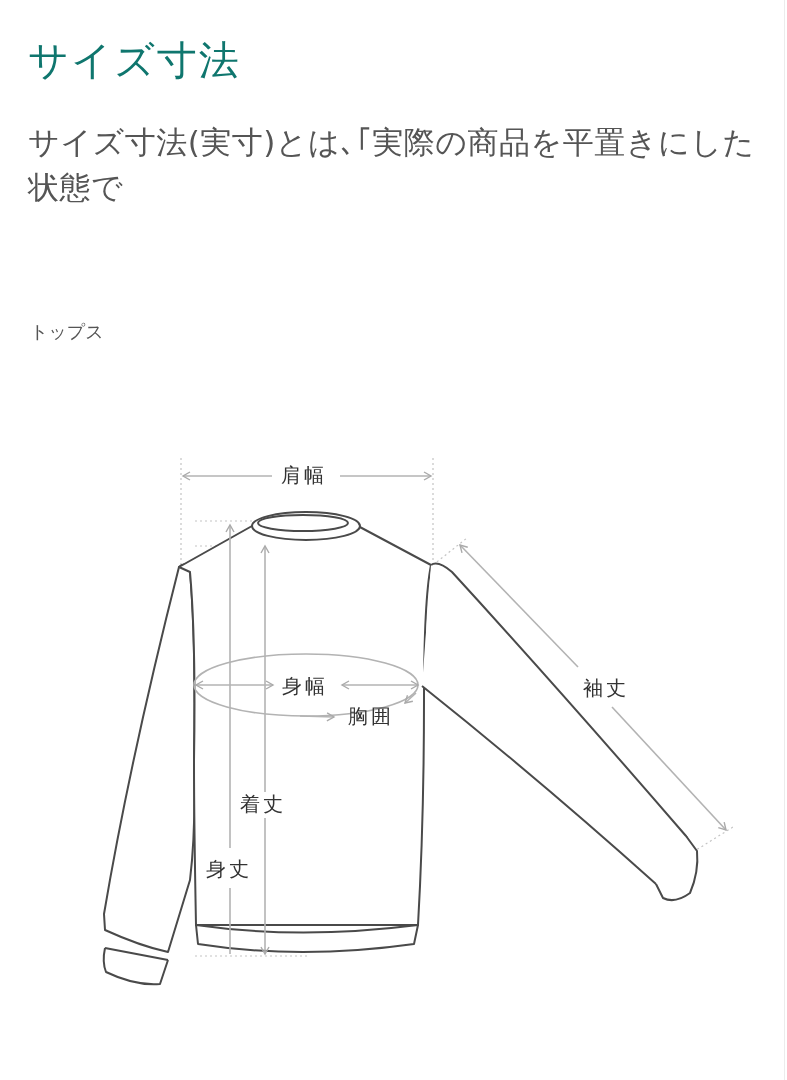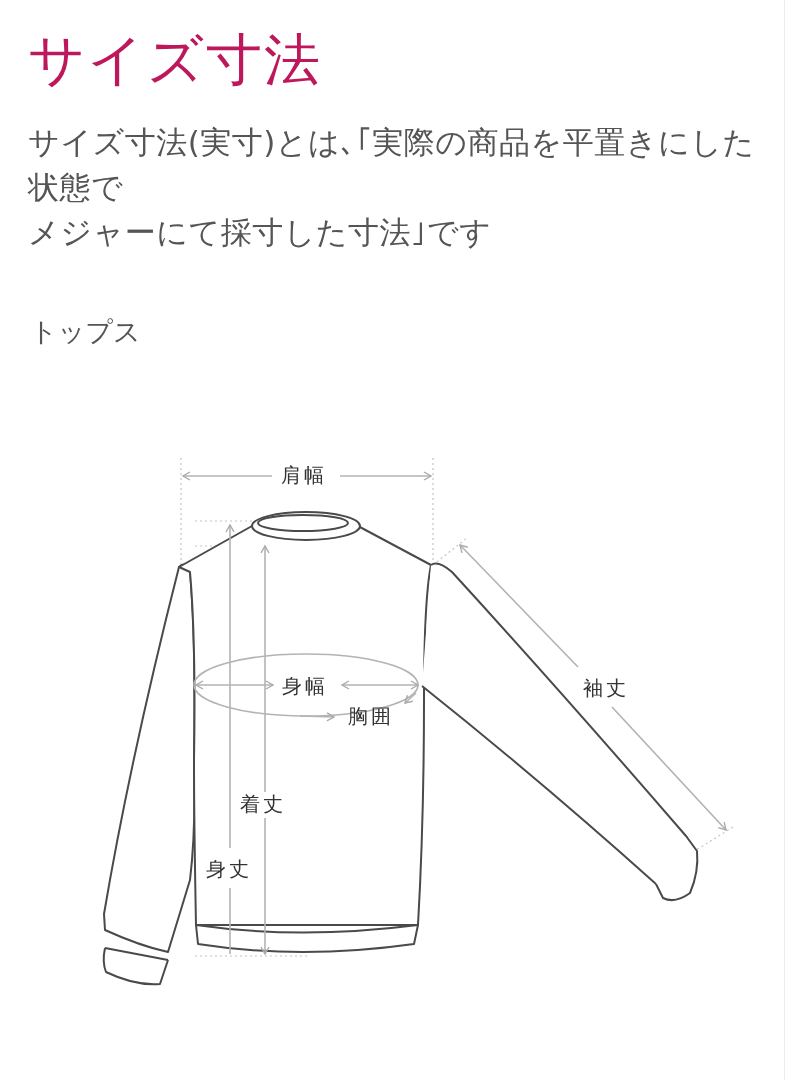--- a/index.html
+++ b/index.html
@@ -6,47 +6,46 @@
     body {
       width: 787px; height: 1080px; position: relative; overflow: hidden;
       font-family: "DejaVu Sans", "Liberation Sans", sans-serif;
     }
     .right-edge {
       position: absolute; left: 784px; top: 0; width: 1px; height: 1080px;
       background: #ececec;
     }
     .page-title {
       position: absolute; left: 28px; top: 18px; margin: 0;
-      font-size: 56px; font-weight: normal; color: #be185d;
+      font-size: 40px; font-weight: normal; color: #0f766e;
       letter-spacing: 2px; line-height: 84px;
     }
     .intro {
       position: absolute; left: 28px; top: 120px; width: 740px; margin: 0;
       font-size: 31px; color: #555555; line-height: 45px; letter-spacing: 0.5px;
     }
     .section-title {
       position: absolute; left: 30px; top: 312px; margin: 0;
-      font-size: 27px; font-weight: normal; color: #555555; line-height: 40px;
+      font-size: 18px; font-weight: normal; color: #555555; line-height: 40px;
     }
     .diagram { position: absolute; left: 0; top: 420px; width: 787px; height: 620px; }
     .lbl {
       font-family: "DejaVu Sans", "Liberation Sans", sans-serif;
       font-size: 20px; fill: #333333; letter-spacing: 3px;
     }
   </style>
 </head>
 <body>
 
 <div class="right-edge"></div>
 
 <h1 class="page-title">サイズ寸法</h1>
 
 <p class="intro">
   <span>サイズ寸法(実寸)とは､｢実際の商品を平置きにした状態で</span><br>
-  <span>メジャーにて採寸した寸法｣です</span>
 </p>
 
 <h2 class="section-title">トップス</h2>
 
 <svg class="diagram" viewBox="0 420 787 620" width="787" height="620" xmlns="http://www.w3.org/2000/svg">
   <defs>
     <marker id="arr" markerWidth="10" markerHeight="10" refX="8" refY="5" orient="auto-start-reverse" markerUnits="userSpaceOnUse">
       <path d="M1,1 L8,5 L1,9" fill="none" stroke="#aaaaaa" stroke-width="1.4"></path>
     </marker>
   </defs>

